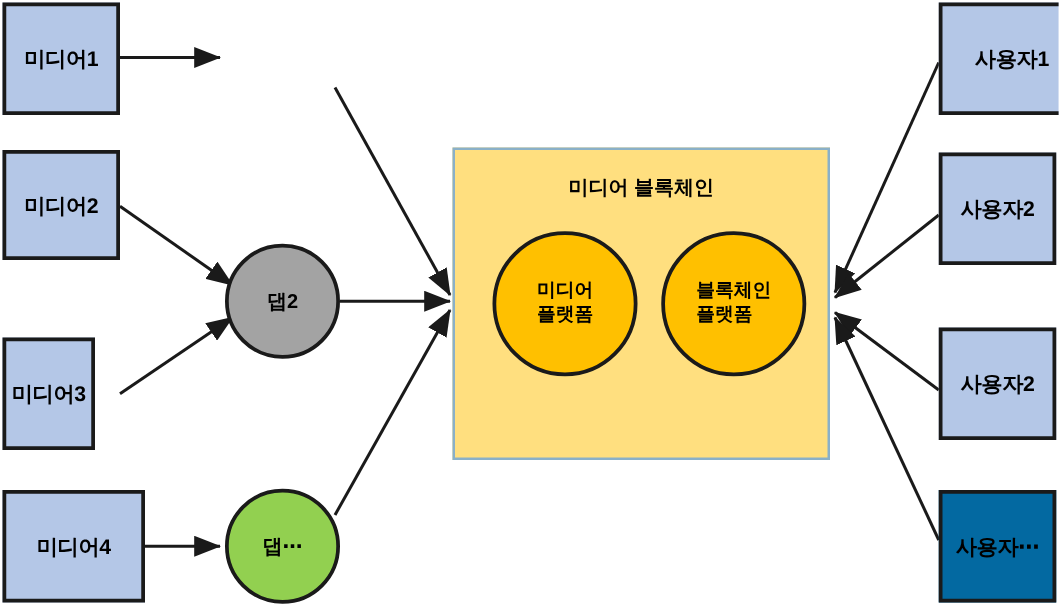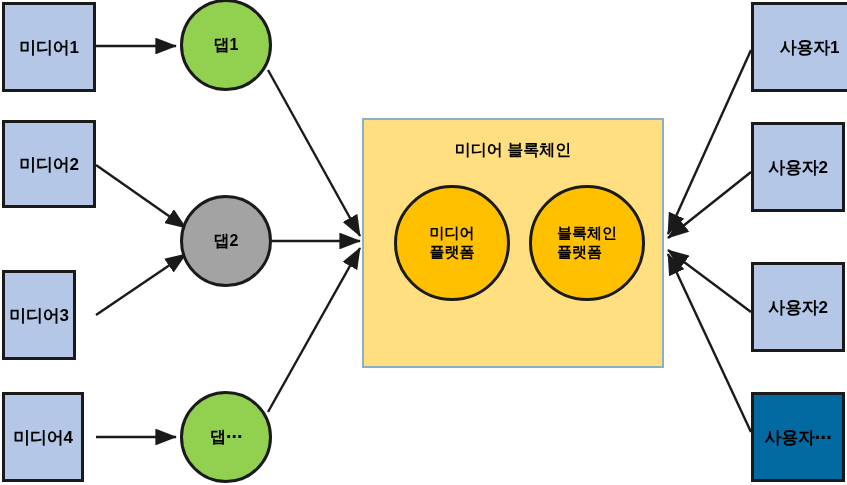--- a/index.html
+++ b/index.html
@@ -105,27 +105,24 @@
 
   <div class="node src-box" style="left: 2px; top: 2px; width: 94px; height: 90px; background: rgb(180, 199, 231); border-color: rgb(26, 26, 26);">
     <span>미디어1</span>
   </div>
   <div class="node src-box" style="left: 2px; top: 120px; width: 94px; height: 88px; background: rgb(180, 199, 231); border-color: rgb(26, 26, 26);">
     <span>미디어2</span>
   </div>
   <div class="node src-box" style="left: 2px; top: 270px; width: 74px; height: 90px; background: rgb(180, 199, 231); border-color: rgb(26, 26, 26);">
     <span>미디어3</span>
   </div>
-  <div class="node src-box" style="left: 2px; top: 392px; width: 82px; height: 90px; background: rgb(180, 199, 231); border-color: rgb(26, 26, 26);">
+  <div class="node src-box" style="left: 2px; top: 392px; width: 114px; height: 90px; background: rgb(180, 199, 231); border-color: rgb(26, 26, 26);">
     <span>미디어4</span>
   </div>
 
-  <div class="node dapp-circle" style="left: 180px; top: -1px; width: 92px; height: 92px; background: rgb(146, 208, 80); border-color: rgb(26, 26, 26);">
-    <span>댑1</span>
-  </div>
   <div class="node dapp-circle" style="left: 180px; top: 195px; width: 92px; height: 92px; background: #a3a3a3; border-color: rgb(26, 26, 26);">
     <span>댑2</span>
   </div>
   <div class="node dapp-circle" style="left: 180px; top: 391px; width: 92px; height: 92px; background: rgb(146, 208, 80); border-color: rgb(26, 26, 26);">
     <span>댑⋯</span>
   </div>
 
   <div class="chain-panel" style="left: 362px; top: 118px; width: 302px; height: 250px; background: rgb(255, 223, 127); border-color: rgb(138, 176, 200);">
     <div class="chain-title" style="top: 20px;">미디어 블록체인</div>
   </div>

